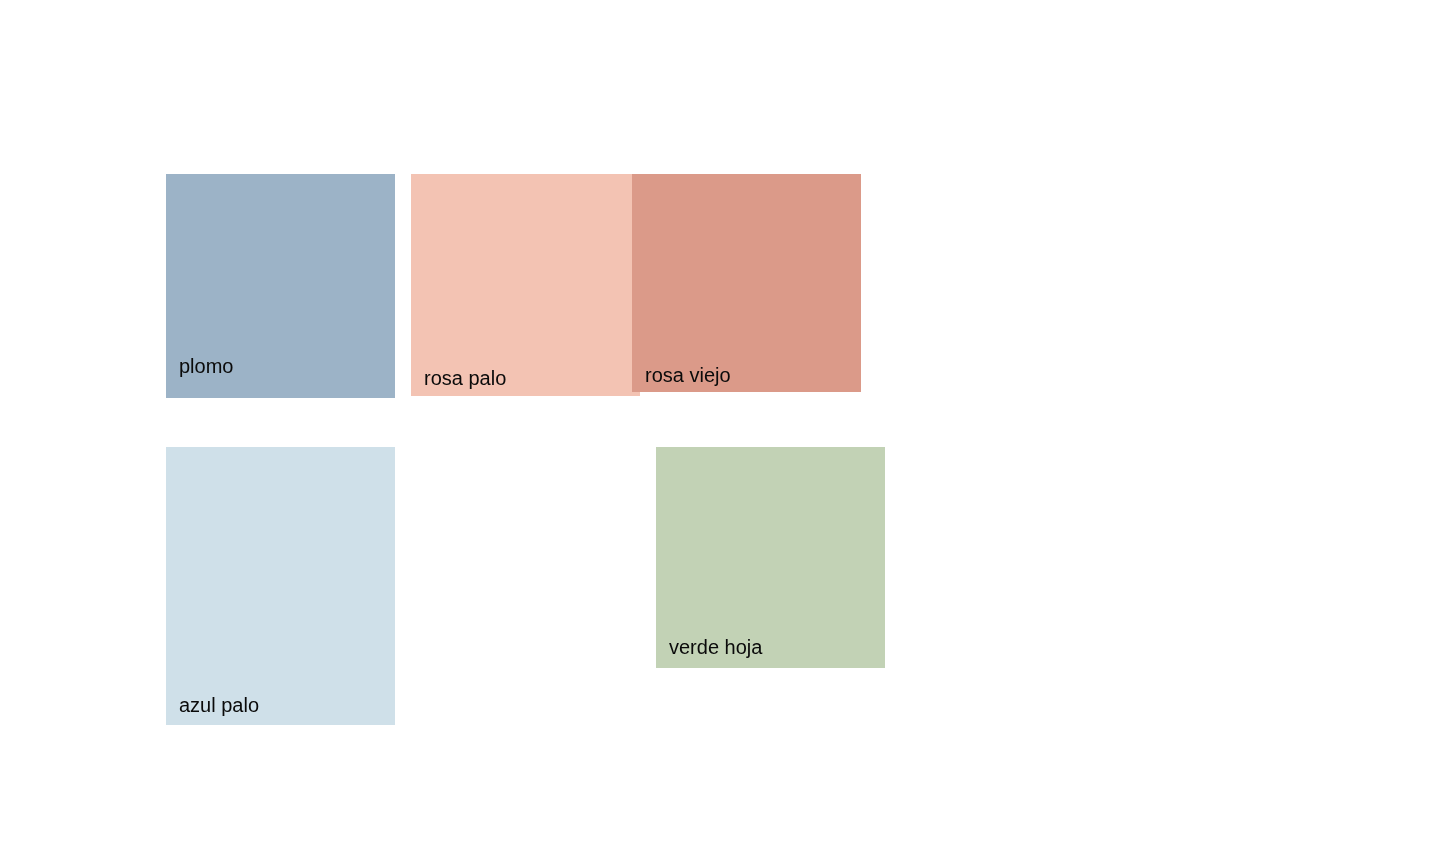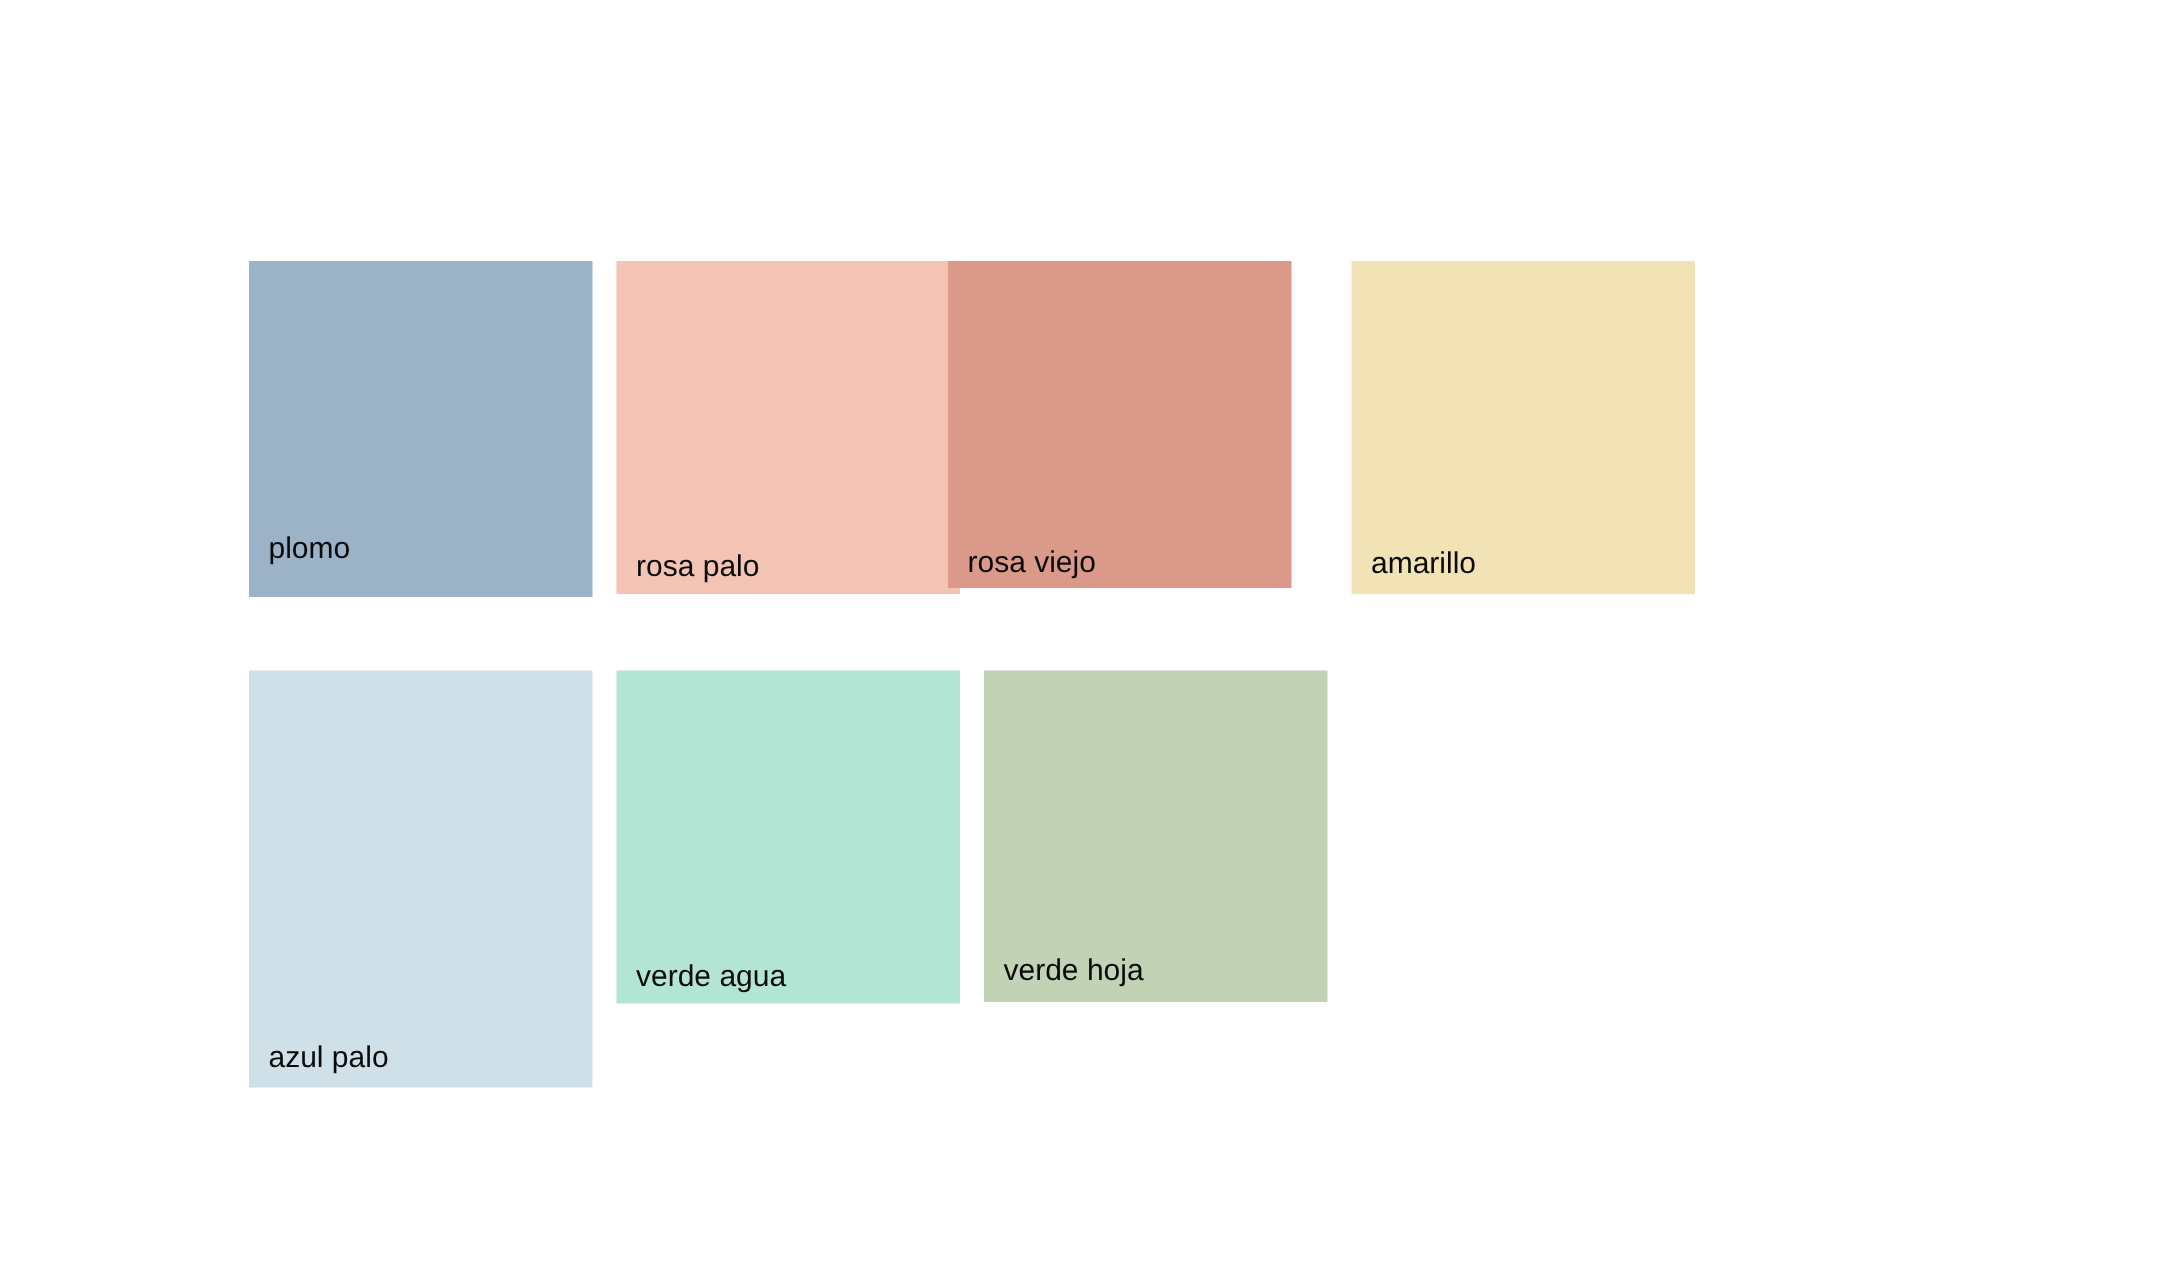--- a/index.html
+++ b/index.html
@@ -41,25 +41,19 @@
 <div id="palette-canvas" style="width: 1445px; height: 841px; background: rgb(255, 255, 255);">
     <div class="swatch" style="left: 411px; top: 174px; width: 229px; height: 222px; background: rgb(243, 195, 179);">
       <span class="swatch-label" style="bottom: 8px; color: rgb(10, 10, 10);">rosa palo</span>
     </div>
     <div class="swatch" style="left: 166px; top: 174px; width: 229px; height: 224px; background: rgb(156, 179, 199);">
       <span class="swatch-label" style="bottom: 22px; color: rgb(10, 10, 10);">plomo</span>
     </div>
     <div class="swatch" style="left: 632px; top: 174px; width: 229px; height: 218px; background: rgb(219, 154, 137);">
       <span class="swatch-label" style="bottom: 7px; color: rgb(10, 10, 10);">rosa viejo</span>
     </div>
-    <div class="swatch" style="left: 901px; top: 174px; width: 229px; height: 222px; background: rgb(241, 227, 181);">
-      <span class="swatch-label" style="bottom: 10px; color: rgb(10, 10, 10);">amarillo</span>
-    </div>
     <div class="swatch" style="left: 166px; top: 447px; width: 229px; height: 278px; background: rgb(207, 224, 233);">
       <span class="swatch-label" style="bottom: 10px; color: rgb(10, 10, 10);">azul palo</span>
-    </div>
-    <div class="swatch" style="left: 411px; top: 447px; width: 229px; height: 222px; background: rgb(179, 229, 212);">
-      <span class="swatch-label" style="bottom: 8px; color: rgb(10, 10, 10);">verde agua</span>
     </div>
     <div class="swatch" style="left: 656px; top: 447px; width: 229px; height: 221px; background: rgb(194, 210, 181); padding-left: 24px;">
       <span class="swatch-label" style="bottom: 11px; color: rgb(10, 10, 10);">verde hoja</span>
     </div>
   </div>
 
 </body></html>

